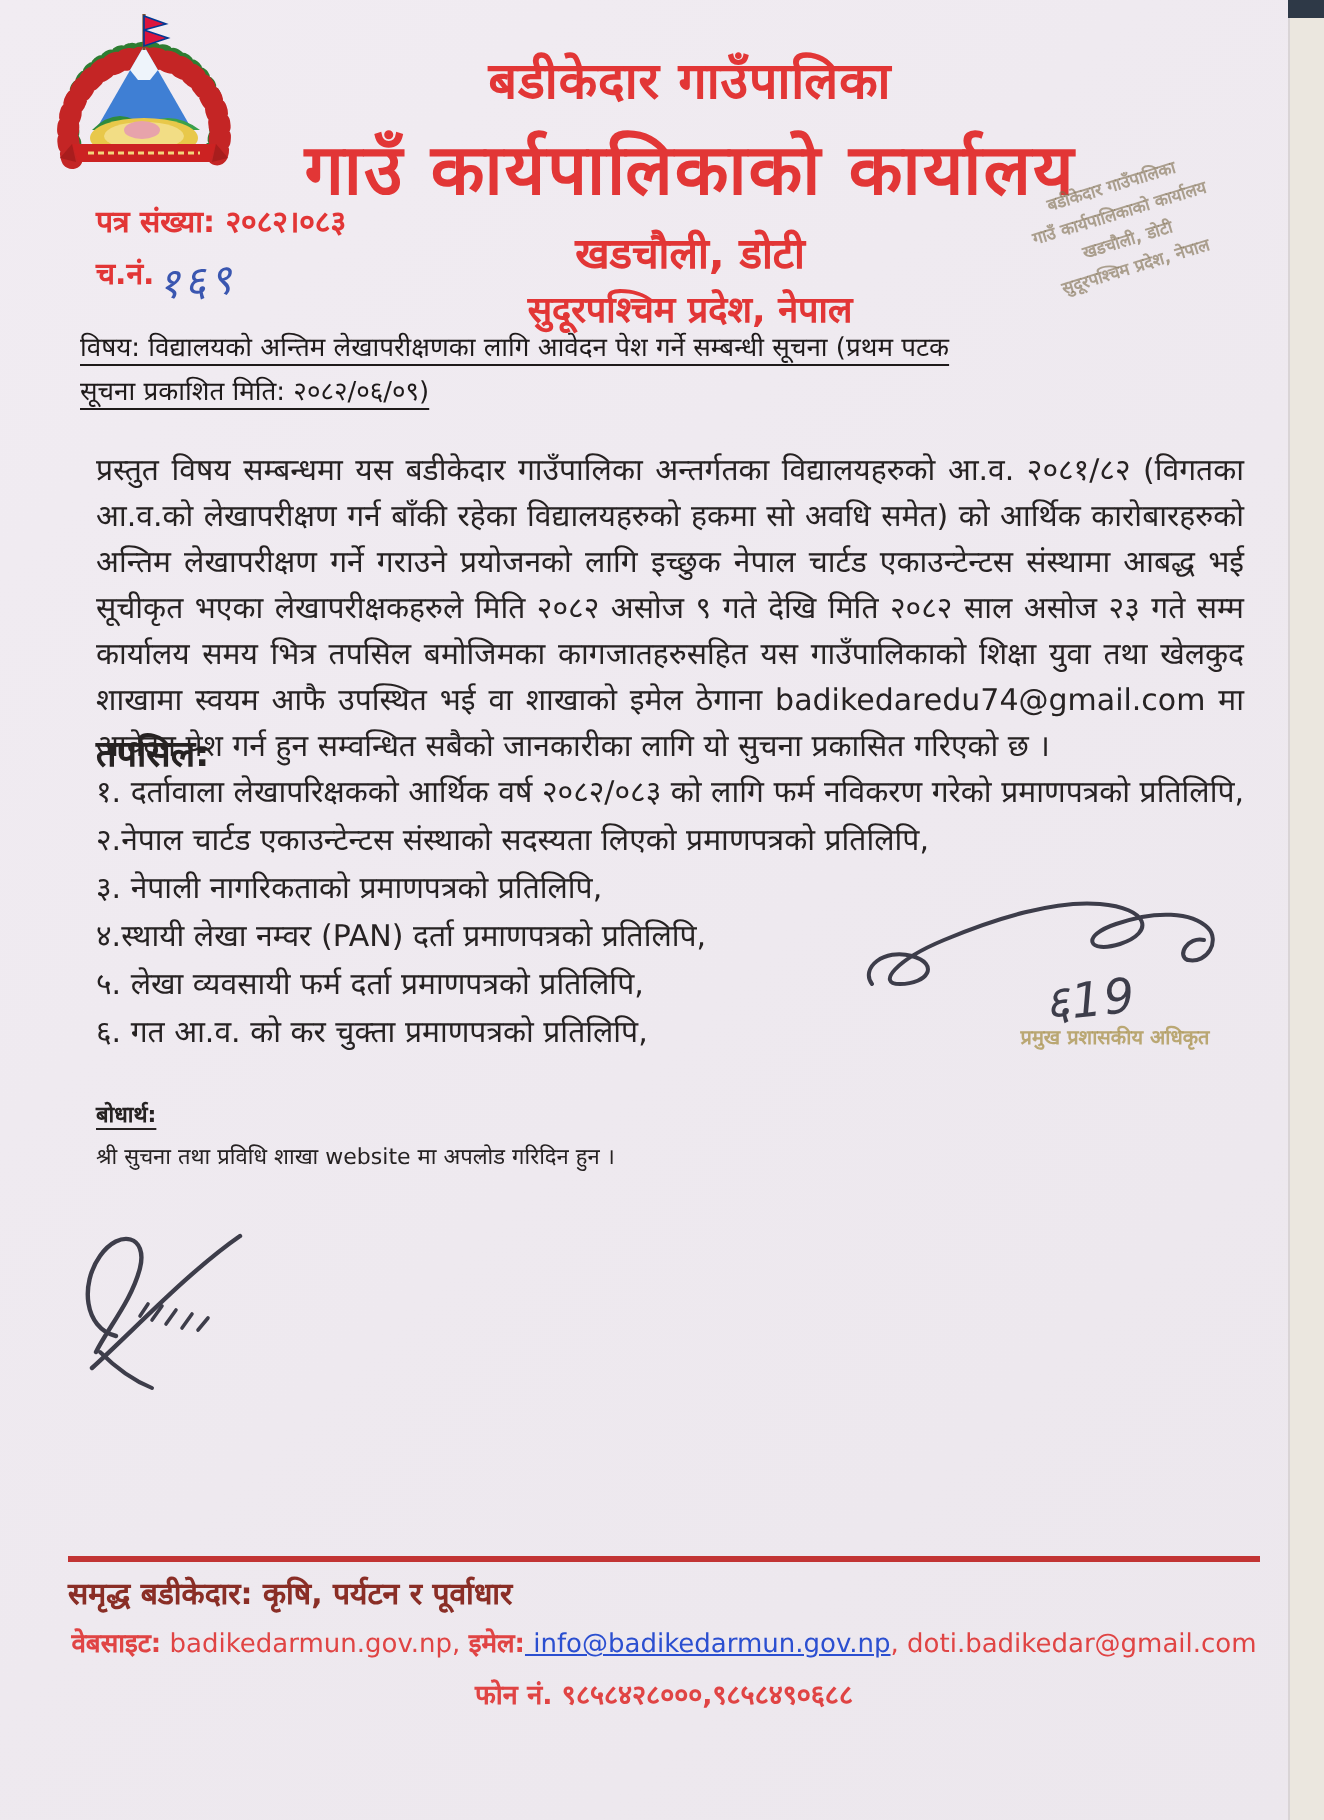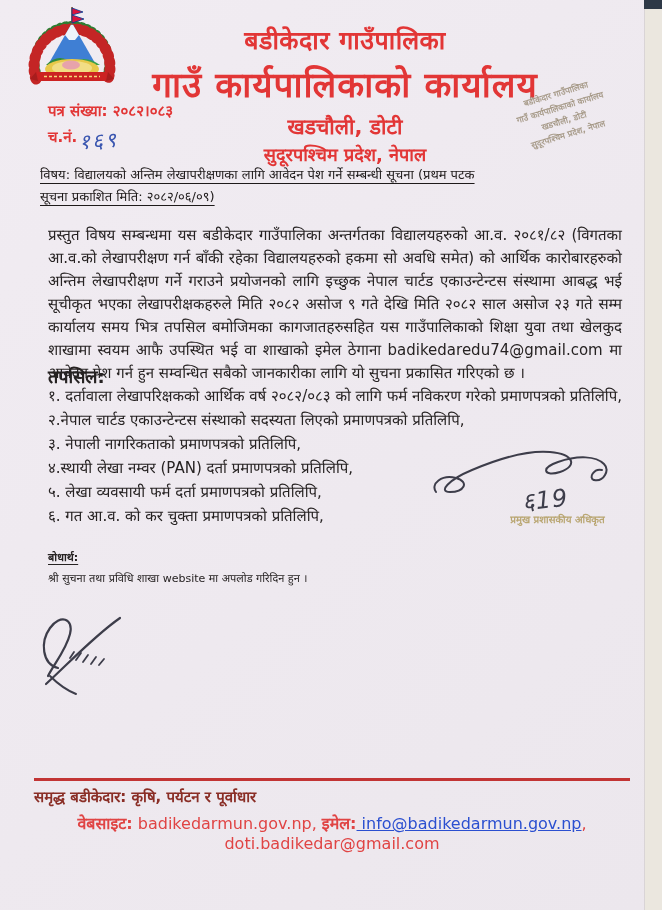--- a/index.html
+++ b/index.html
@@ -70,21 +70,21 @@
   .bodhartha .ln{margin-top:6px;}
   .sig-left{position:absolute;left:36px;top:606px;width:130px;height:90px;}
   
   .footer-rule{position:absolute;left:34px;top:778px;width:596px;height:3px;background:#c23434;}
   .footer-slogan{
     position:absolute;left:34px;top:786px;width:596px;text-align:left;
     color:#8a2e26;font-size:15px;font-weight:bold;
   }
   .footer-contact{
     position:absolute;left:34px;top:812px;width:596px;text-align:center;
-    font-size:16px;color:#e04444;
+    font-size:13px;color:#e04444;
   }
   .footer-contact .red{color:#e04444;}
   .footer-contact .lbl{font-weight:bold;}
   .footer-contact .link{color:#2b4fd0;text-decoration:underline;}
   .footer-phone{
     position:absolute;left:34px;top:838px;width:596px;text-align:center;
     font-size:13.5px;color:#e04444;font-weight:bold;
   }
 </style>
 </head>
@@ -181,17 +181,18 @@
              M10,78 C30,60 58,30 84,12" fill="none" stroke="#3d3d4a" stroke-width="2.2" stroke-linecap="round"></path>
     <path d="M34,52 l4,-6 m2,8 l5,-7 m2,9 l5,-7 m3,9 l5,-7 m3,8 l5,-6" fill="none" stroke="#3d3d4a" stroke-width="1.8" stroke-linecap="round"></path>
     <path d="M14,70 C22,78 30,84 40,88" fill="none" stroke="#3d3d4a" stroke-width="2" stroke-linecap="round"></path>
   </svg>
 
   <div class="footer-rule"></div>
   <div class="footer-slogan">समृद्ध बडीकेदार: कृषि, पर्यटन र पूर्वाधार</div>
   <div class="footer-contact">
     <span class="red lbl">वेबसाइट:</span><span class="red"> badikedarmun.gov.np, </span><span class="red lbl">इमेल:</span><span class="link"> info@badikedarmun.gov.np</span><span class="red">, doti.badikedar@gmail.com</span>
   </div>
+  <div class="footer-phone">फोन नं. ९८५८४२८०००,९८५८४९०६८८</div>
 
 </div>
 
 <div class="scan-right-strip"></div>
 <div class="scan-corner"></div>
 
 </body></html>

